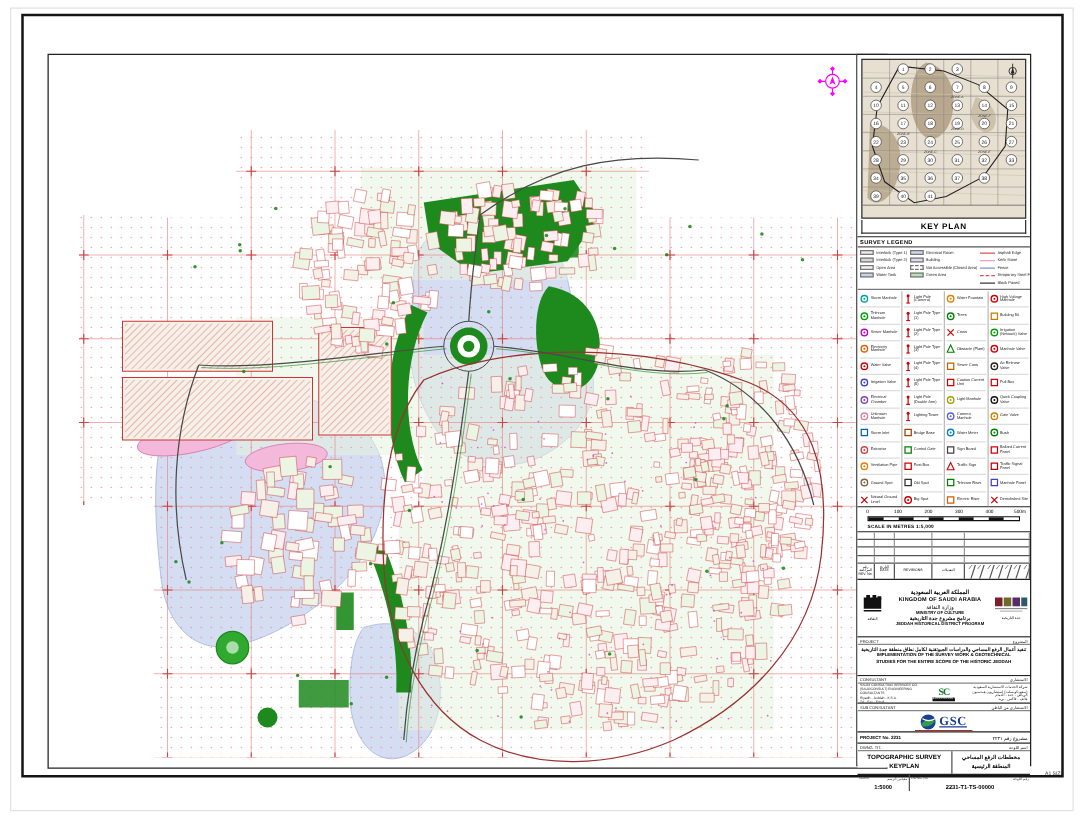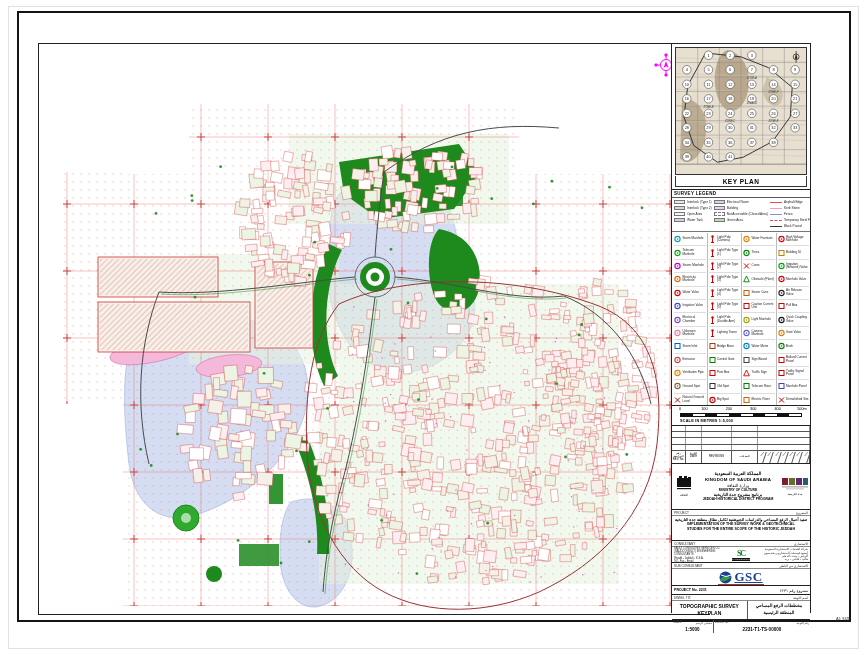--- a/index.html
+++ b/index.html
@@ -4,21 +4,21 @@
 <style>
   * { margin:0; padding:0; box-sizing:border-box; }
   html,body { background:#ffffff; }
   body { font-family:"Liberation Sans", sans-serif; }
   .page { position:relative; width:868px; height:662px; background:#fff; overflow:hidden; }
   .paper-edge { position:absolute; left:8px; top:6px; width:851px; height:643px; border:1px solid #e2e2e2; }
   .sheet { position:absolute; left:17px; top:11px; width:834px; height:611px; border:2px solid #141414; background:#fff; }
   .map-frame { position:absolute; left:19px; top:30px; width:672px; height:572px; border:1.5px solid #222; background:#fff; }
   .map-frame svg { width:100%; height:100%; display:block; }
 
-  .panel { position:absolute; left:652px; top:30px; width:140px; height:570px; border:1px solid #222; background:#fff; font-size:4px; }
+  .panel { position:absolute; left:666px; top:30px; width:140px; height:570px; border:1px solid #222; background:#fff; font-size:4px; }
   .panel-sec { position:absolute; left:0; width:138px; border-bottom:1px solid #222; background:#fff; }
 
   
   .keyplan-box { top:0; height:146px; }
   .keyplan-map { position:absolute; left:3px; top:3px; width:132px; height:128px; border:1px solid #333; background:#e7dfd0; }
   .keyplan-map svg { width:100%; height:100%; display:block; }
   .keyplan-caption { position:absolute; left:3px; top:132px; width:132px; height:11px; border:1px solid #333; border-top:none; text-align:center; font-size:6.5px; font-weight:bold; letter-spacing:.5px; line-height:11px; background:#fff; }
 
   
   .legend-box { top:146px; height:216px; overflow:hidden; }
@@ -70,21 +70,21 @@
   .tb-consult { top:77px; height:22px; }
   .consult-row { display:flex; align-items:center; height:16px; }
   .c-en { flex:1; font-size:2.7px; line-height:3.1px; padding-left:2px; color:#222; }
   .c-ar { flex:1; font-size:2.9px; line-height:3.3px; direction:rtl; padding-right:2px; color:#222; }
   .sc-logo { width:22px; flex:none; text-align:center; }
   .sc-mark { display:inline-block; width:13px; height:9px; background:#fff; position:relative; }
   .sc-mark b { font-family:"Liberation Serif", serif; font-size:8px; color:#1c7a2d; font-weight:bold; letter-spacing:-1px; }
   .sc-bar { display:block; width:18px; height:3px; margin:0 auto; background:#111; color:#fff; font-size:2px; line-height:3px; letter-spacing:.3px; }
   .tb-gsc { top:99px; height:23px; }
   .gsc-row { display:flex; align-items:center; justify-content:center; gap:2px; height:16px; }
-  .gsc-text { font-family:"Liberation Serif", serif; font-size:13px; font-weight:bold; color:#1b3f93; letter-spacing:.5px;text-decoration:underline; }
+  .gsc-text { font-family:"Liberation Serif", serif; font-size:10px; font-weight:bold; color:#1b3f93; letter-spacing:.5px;text-decoration:underline; }
   .gsc-sub { text-align:center; font-size:2.6px; color:#b03030; border-top:.4px solid #b03030; width:46px; margin:-1px auto 0 auto; }
   .tb-projno { top:122px; height:9px; display:flex; justify-content:space-between; align-items:center; padding:0 2px; }
   .pn-en { font-size:3.6px; font-weight:bold; }
   .pn-ar { font-size:3.8px; direction:rtl; }
   .tb-title { top:131px; height:25px; }
   .tt-body { display:flex; height:19px; }
   .tt-en { flex:1.2; text-align:center; font-size:5px; font-weight:bold; line-height:1.4; padding-top:2px; border-right:.5px solid #555; }
   .tt-ar { flex:1; text-align:center; font-size:4.4px; font-weight:bold; direction:rtl; line-height:1.5; padding-top:2px; }
   .tb-bottom { top:156px; height:13px; border-bottom:none; display:flex; }
   .bt-cell { position:relative; height:13px; }

